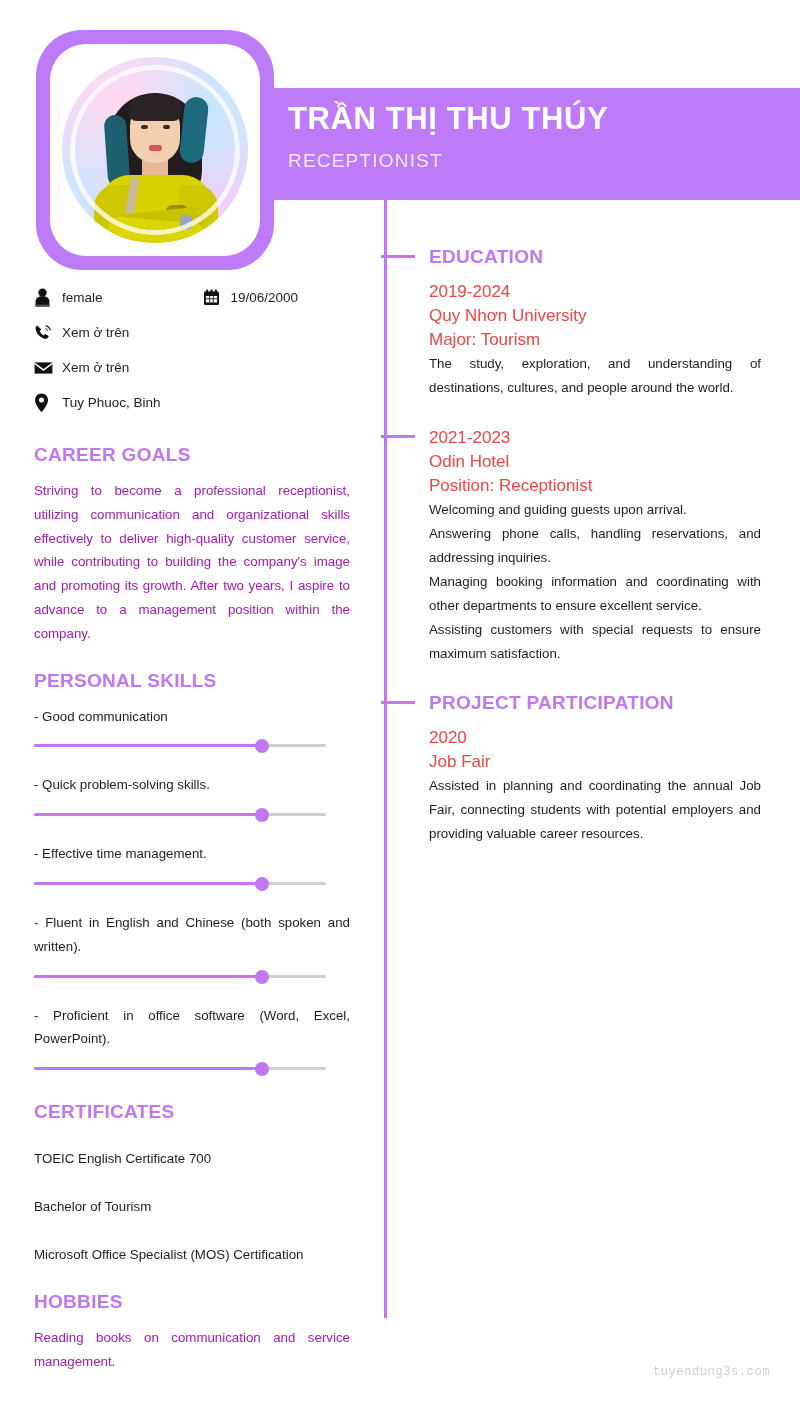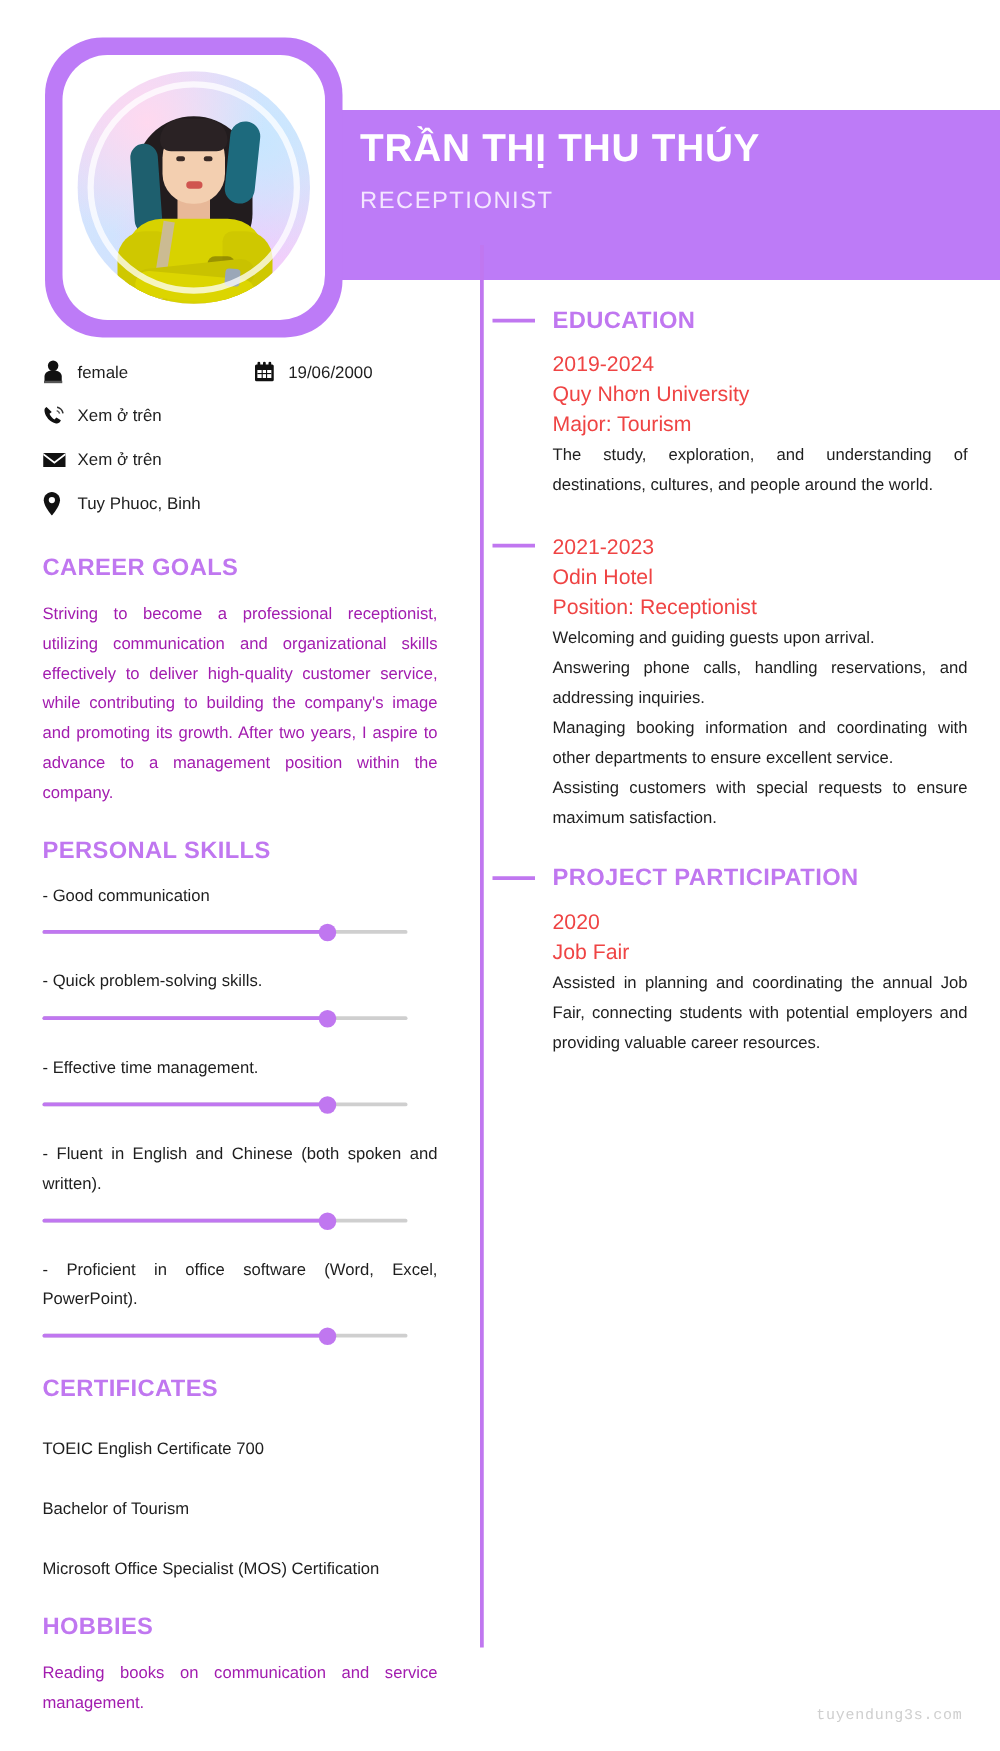--- a/index.html
+++ b/index.html
@@ -9,21 +9,21 @@
     font-family: "Liberation Sans", sans-serif;
     color: #1a1a1a;
     position: relative;
     overflow: hidden;
   }
 
   
   .banner {
     position: absolute;
     left: 92px; top: 88px;
-    width: 708px; height: 136px;
+    width: 708px; height: 112px;
     background: #bd7bf7;
   }
   .banner-inner {
     position: absolute;
     left: 196px; top: 10px;
   }
   .cv-name {
     font-size: 31px;
     font-weight: bold;
     color: #ffffff;
@@ -182,21 +182,21 @@
 
   
   .spine {
     position: absolute;
     left: 384px; top: 196px;
     width: 3px; height: 1122px;
     background: #c077f0;
   }
   .right-col {
     position: absolute;
-    left: 442px; top: 246px;
+    left: 429px; top: 246px;
     width: 332px;
   }
   .r-sec { margin-bottom: 26px; }
   .r-sec-head {
     position: relative;
     margin-bottom: 12px;
   }
   .r-dash {
     position: absolute;
     left: -48px; top: 9px;

